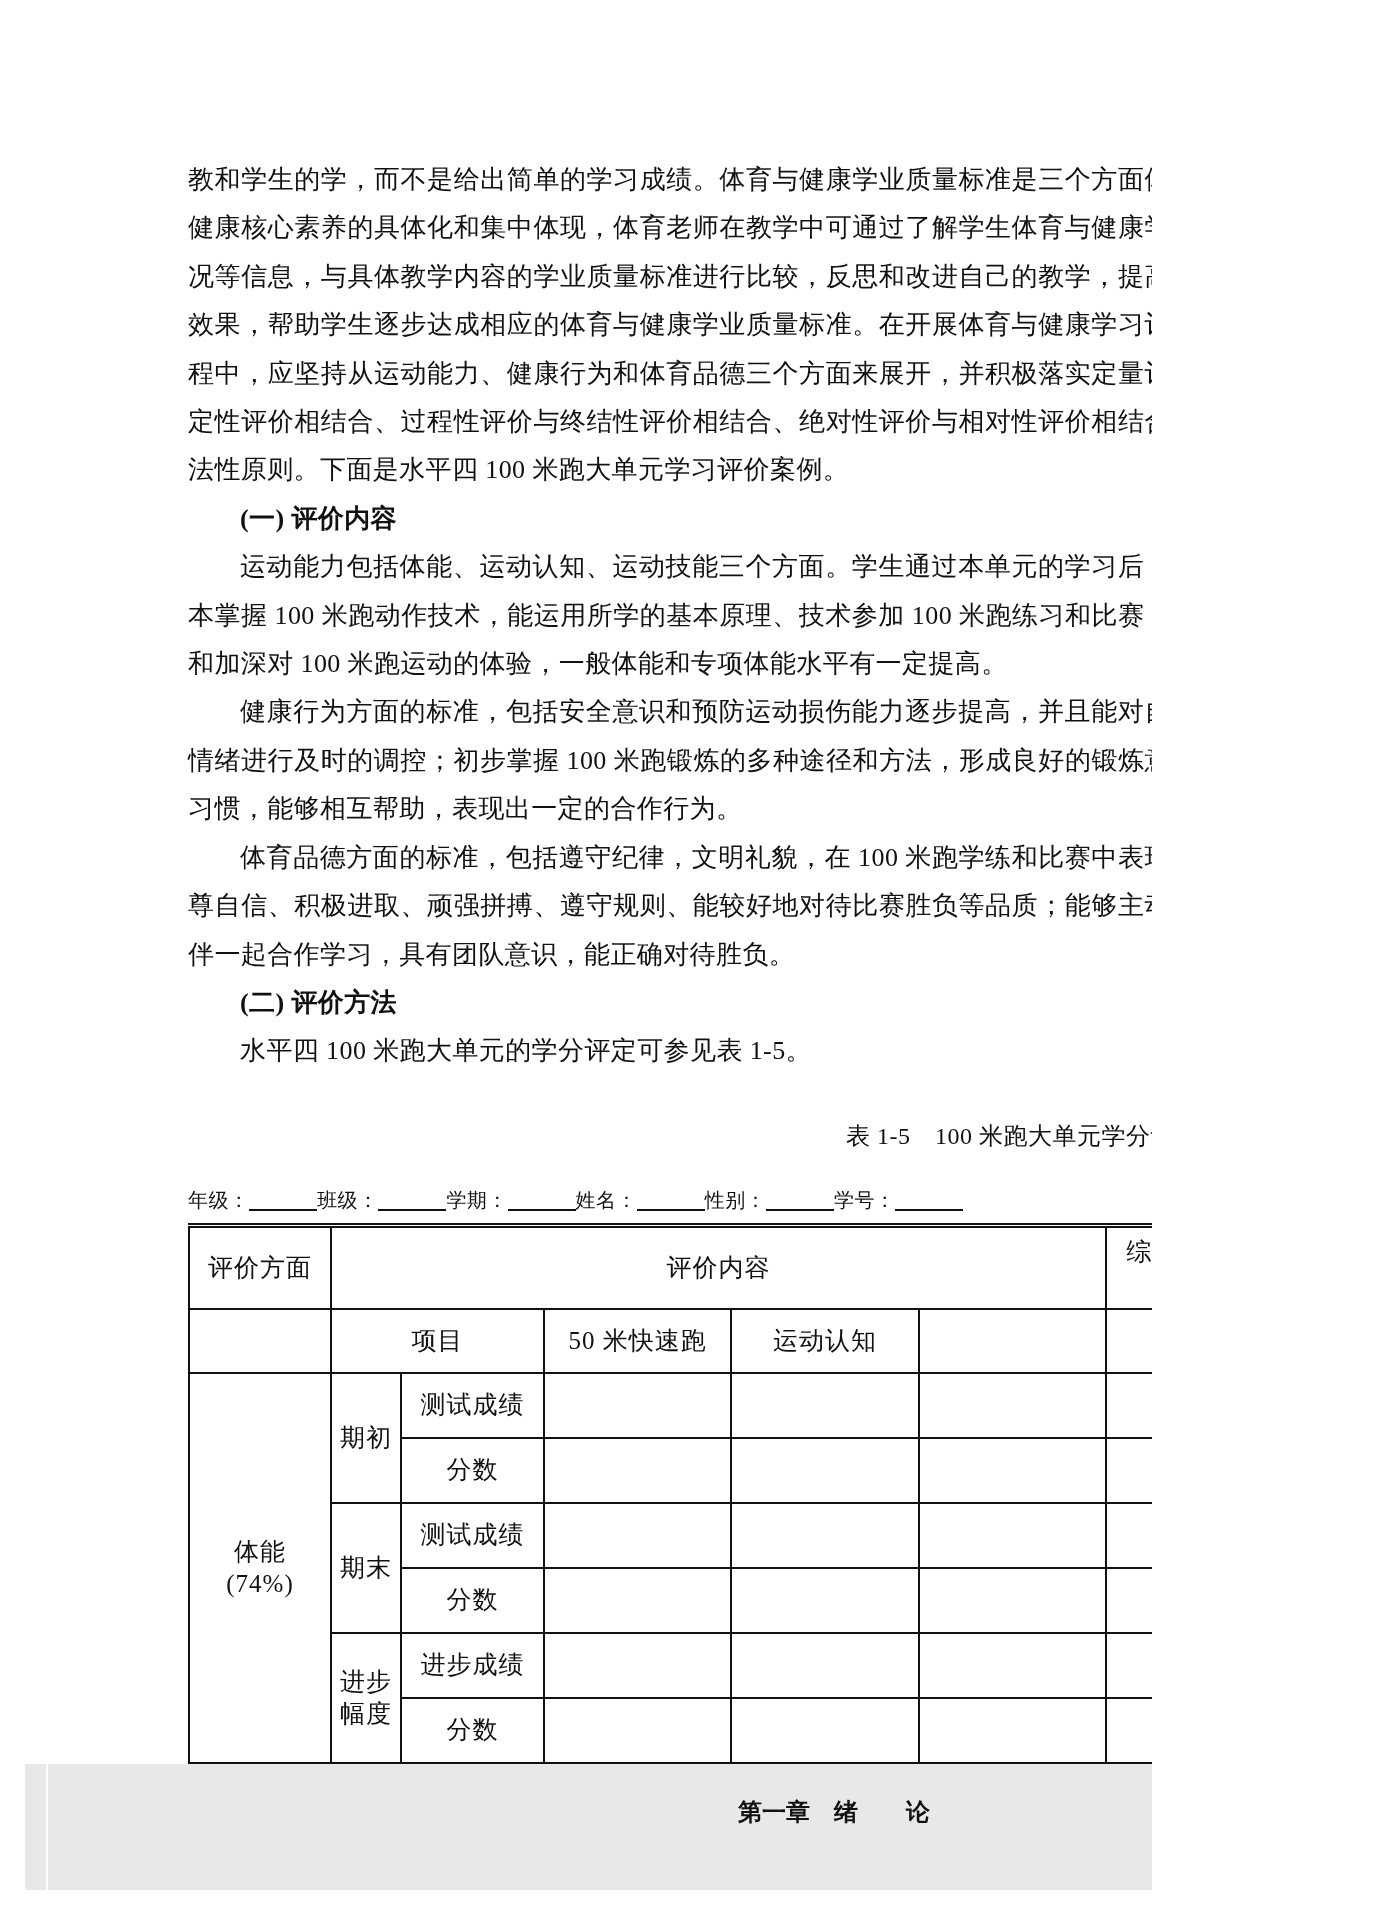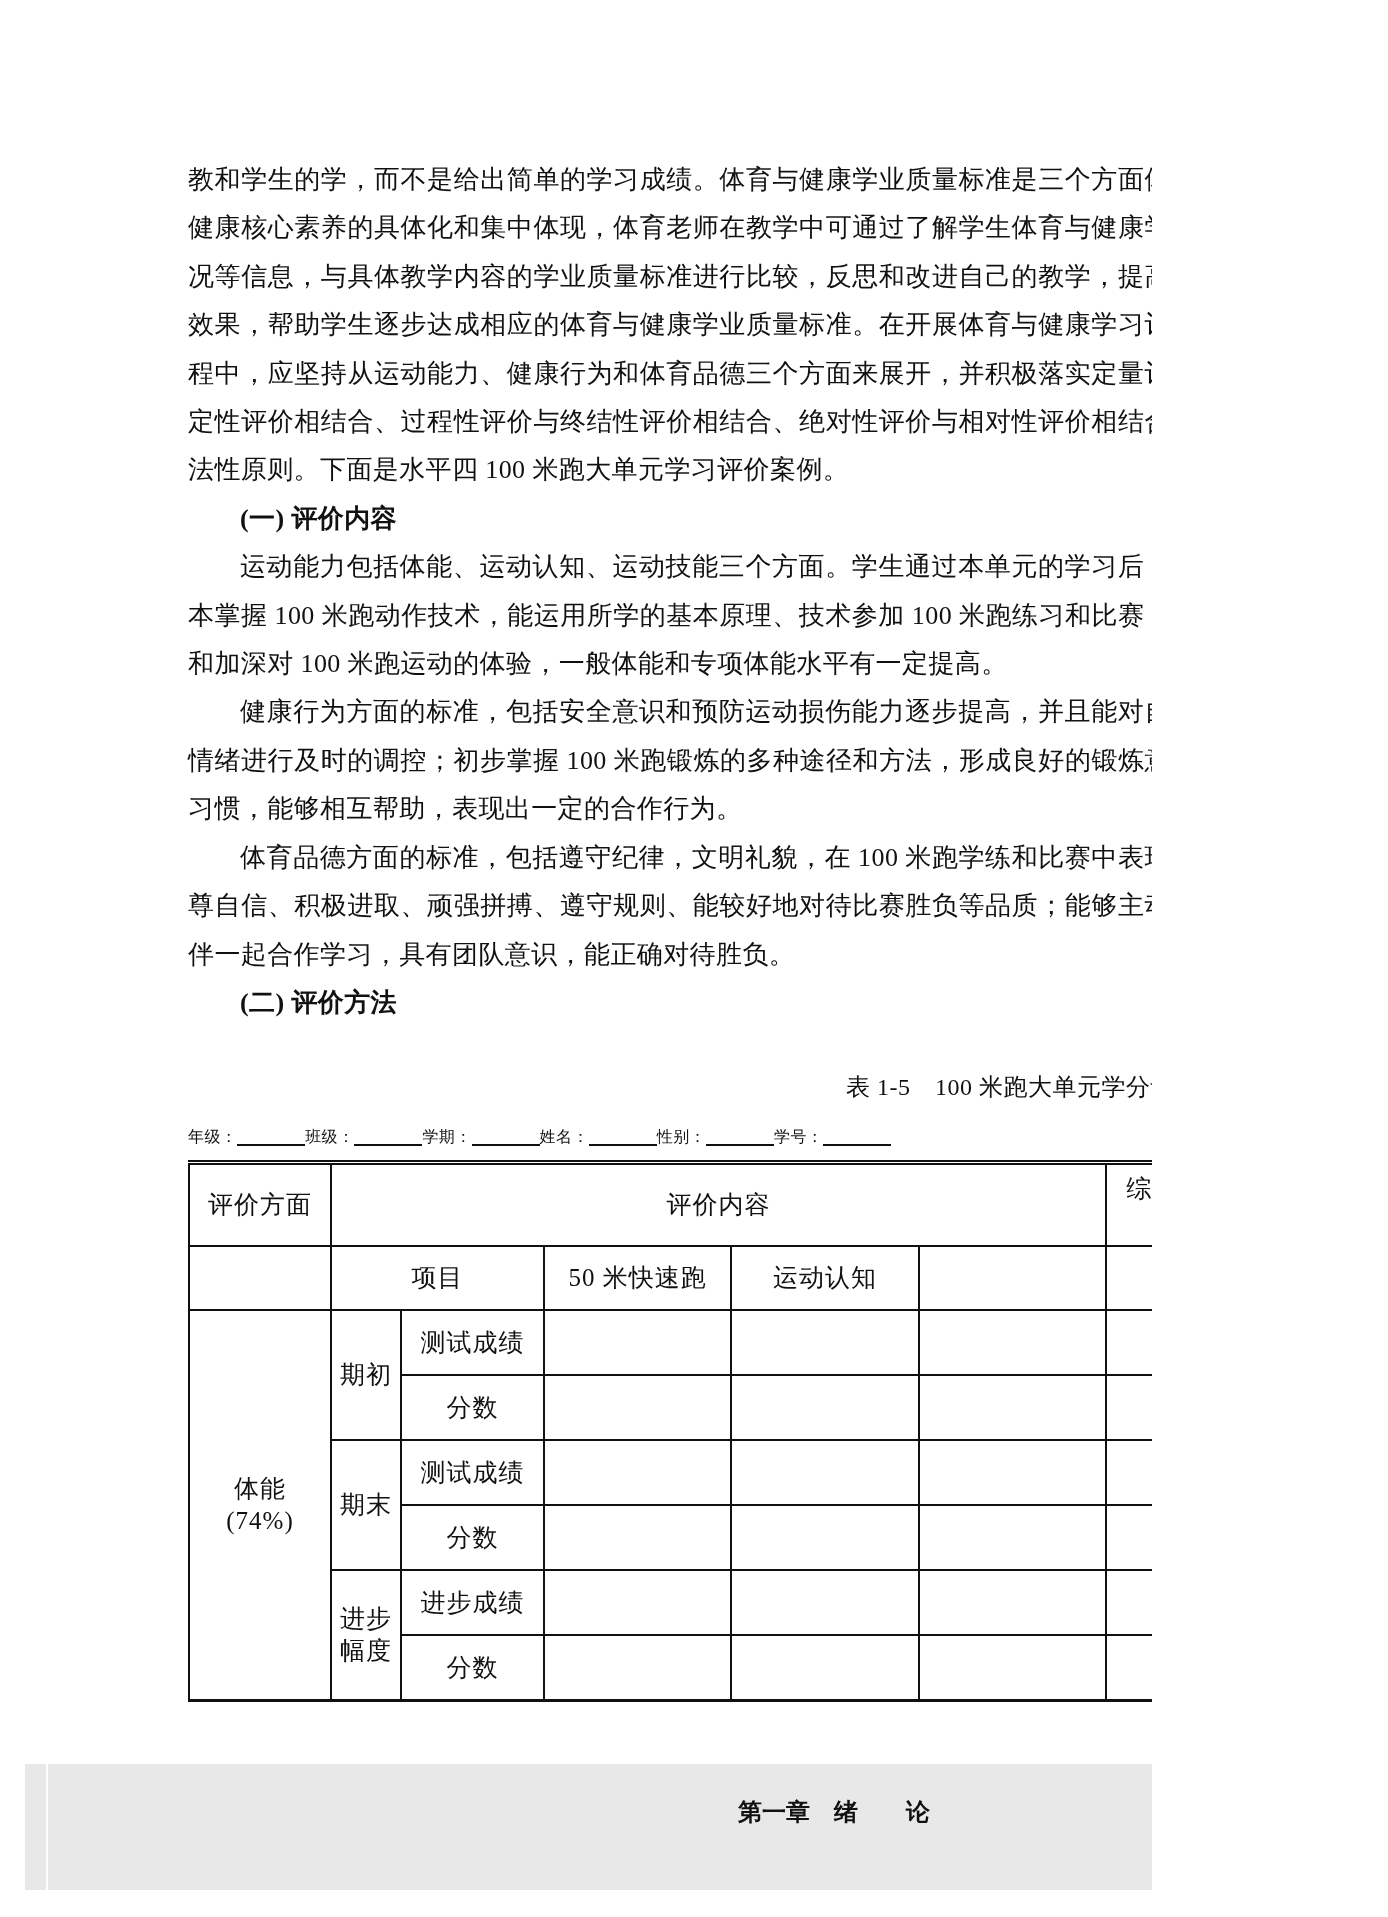--- a/index.html
+++ b/index.html
@@ -31,22 +31,22 @@
   
   .table-caption {
     margin-top: 42px;
     font-size: 24px;
     line-height: 36px;
     text-align: right;
     text-indent: 0;
     letter-spacing: 0.5px;
   }
   .form-line {
-    margin-top: 14px;
-    font-size: 16px;
+    margin-top: 28px;
+    font-size: 20px;
     line-height: 36px;
     text-align: left;
     text-indent: 0;
     white-space: nowrap;
   }
   .blank {
     display: inline-block;
     width: 68px;
     height: 4px;
     border-bottom: 2px solid #111;
@@ -125,20 +125,21 @@
 
 <div class="page">
 
   <div class="text-main">
     <p class="para noindent">教和学生的学，而不是给出简单的学习成绩。体育与健康学业质量标准是三个方面体育与健康核心素养的具体化和集中体现，体育老师在教学中可通过了解学生体育与健康学习情况等信息，与具体教学内容的学业质量标准进行比较，反思和改进自己的教学，提高教学效果，帮助学生逐步达成相应的体育与健康学业质量标准。在开展体育与健康学习评价过程中，应坚持从运动能力、健康行为和体育品德三个方面来展开，并积极落实定量评价与定性评价相结合、过程性评价与终结性评价相结合、绝对性评价与相对性评价相结合的方法性原则。下面是水平四 100 米跑大单元学习评价案例。</p>
     <p class="para heading">(一) 评价内容</p>
     <p class="para">运动能力包括体能、运动认知、运动技能三个方面。学生通过本单元的学习后，应基本掌握 100 米跑动作技术，能运用所学的基本原理、技术参加 100 米跑练习和比赛，丰富和加深对 100 米跑运动的体验，一般体能和专项体能水平有一定提高。</p>
     <p class="para">健康行为方面的标准，包括安全意识和预防运动损伤能力逐步提高，并且能对自己的情绪进行及时的调控；初步掌握 100 米跑锻炼的多种途径和方法，形成良好的锻炼意识与习惯，能够相互帮助，表现出一定的合作行为。</p>
     <p class="para">体育品德方面的标准，包括遵守纪律，文明礼貌，在 100 米跑学练和比赛中表现出自尊自信、积极进取、顽强拼搏、遵守规则、能较好地对待比赛胜负等品质；能够主动与同伴一起合作学习，具有团队意识，能正确对待胜负。</p>
     <p class="para heading">(二) 评价方法</p>
+    <p class="para">水平四 100 米跑大单元的学分评定可参见表 1-5。</p>
 
     <p class="para table-caption">表 1-5　100 米跑大单元学分评定表</p>
 
     <p class="para form-line"><span>年级：</span><span class="blank"></span><span>班级：</span><span class="blank"></span><span>学期：</span><span class="blank"></span><span>姓名：</span><span class="blank"></span><span>性别：</span><span class="blank"></span><span>学号：</span><span class="blank"></span></p>
 
     <table class="credit">
       <colgroup>
         <col style="width:142px">
           <col style="width:70px">
           <col style="width:143px">

